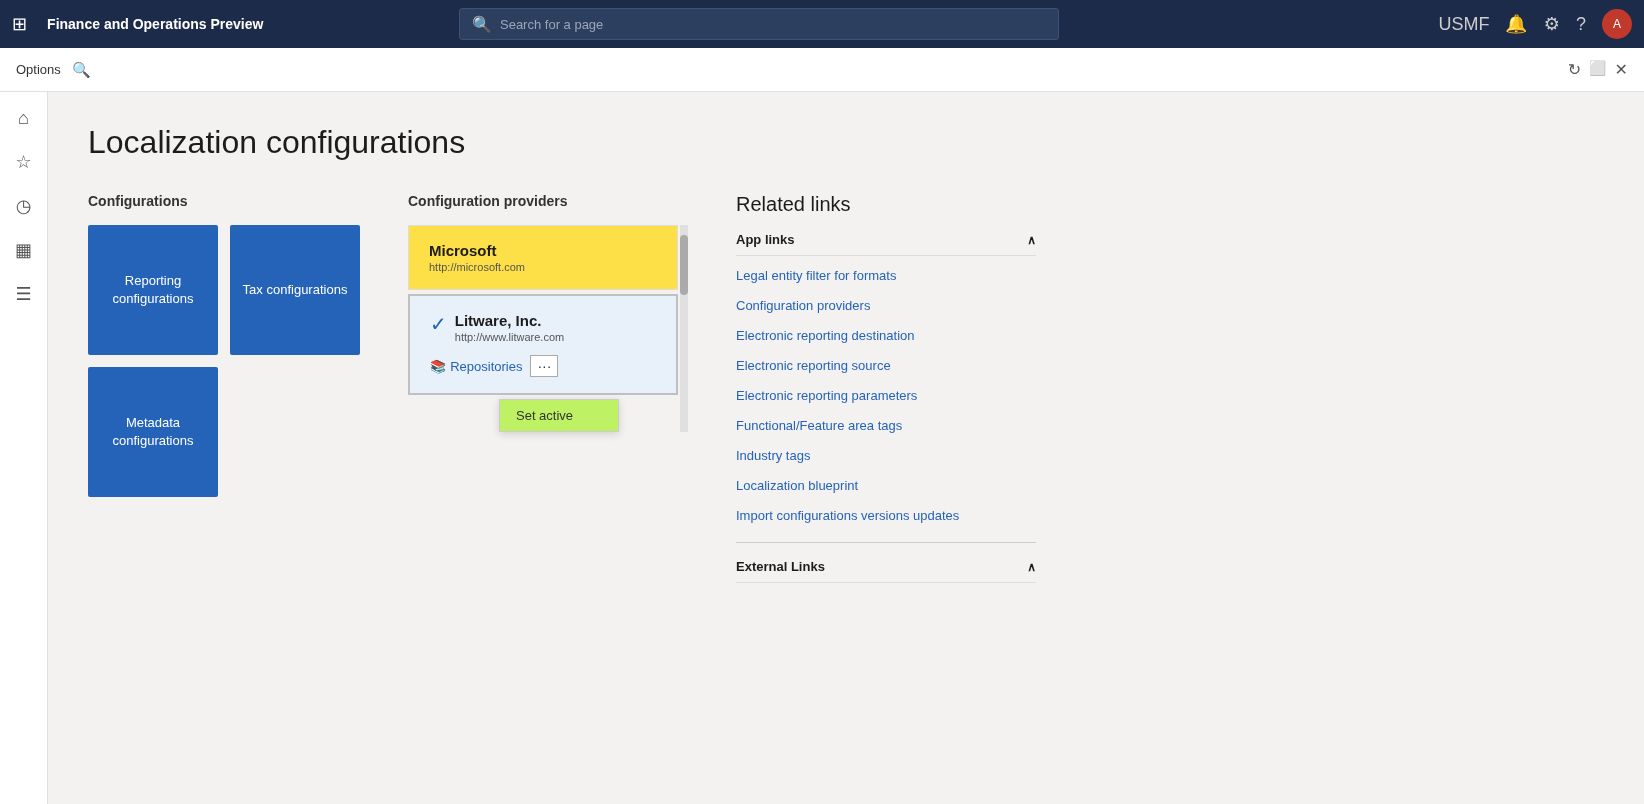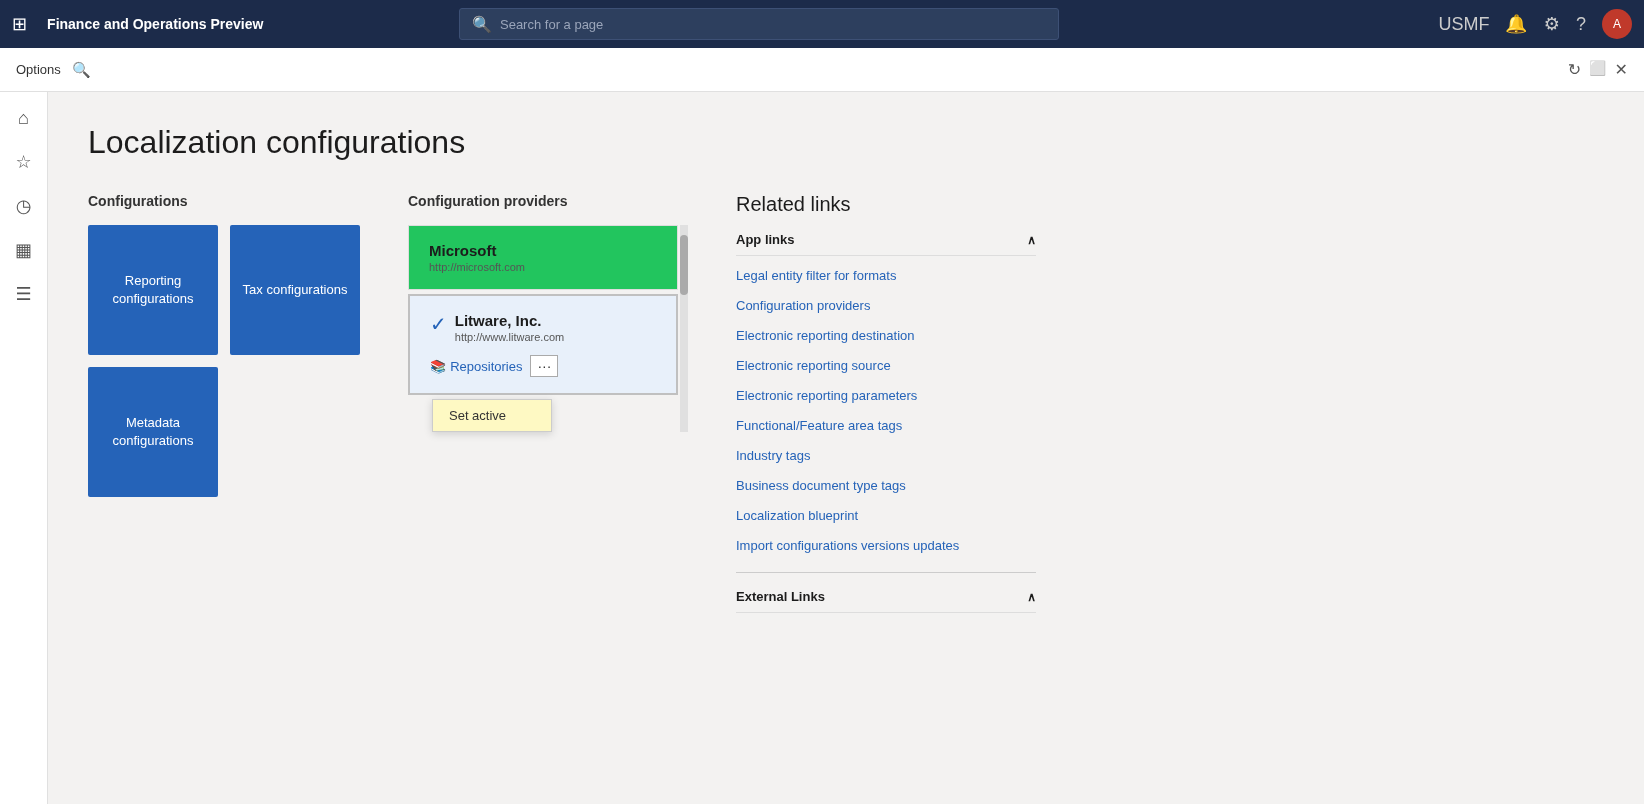--- a/index.html
+++ b/index.html
@@ -173,21 +173,21 @@
       line-height: 1.4;
     }
     .config-tile.empty { background: transparent; }
 
     
     .providers-section {
       width: 280px;
       flex: 0 0 280px;
     }
     .provider-card {
-      background: #22c55e;
+      background: #fde047;
       border: 1px solid #ddd;
       padding: 16px 20px;
       margin-bottom: 4px;
     }
     .provider-card.active {
       border: 2px solid #c0c0c0;
       background: #e8f0fa;
     }
     .provider-name {
       font-size: 15px;
@@ -233,27 +233,27 @@
       font-size: 20px;
       margin-right: 8px;
     }
     .provider-header {
       display: flex;
       align-items: flex-start;
     }
 
     
     .dropdown-popup {
-      background: #fef9c3;
+      background: #bef264;
       border: 1px solid #ccc;
       box-shadow: 0 2px 8px rgba(0,0,0,0.15);
       padding: 0;
       position: relative;
       margin-top: 2px;
-      margin-left: 24px;
+      margin-left: 91px;
       width: 120px;
       z-index: 10;
     }
     .dropdown-popup .dropdown-item {
       padding: 8px 16px;
       font-size: 13px;
       cursor: pointer;
       color: #333;
     }
 
@@ -420,21 +420,20 @@
           <span style="font-size:12px;">∧</span>
         </div>
         <ul class="links-list">
           <li><a>Legal entity filter for formats</a></li>
           <li><a>Configuration providers</a></li>
           <li><a>Electronic reporting destination</a></li>
           <li><a>Electronic reporting source</a></li>
           <li><a>Electronic reporting parameters</a></li>
           <li><a>Functional/Feature area tags</a></li>
           <li><a>Industry tags</a></li>
-          <li><a>Business document type tags</a></li>
           <li><a>Localization blueprint</a></li>
           <li><a>Import configurations versions updates</a></li>
         </ul>
 
         <hr class="scroll-divider">
 
         <div class="links-group-title">
           <span>External Links</span>
           <span style="font-size:12px;">∧</span>
         </div>

